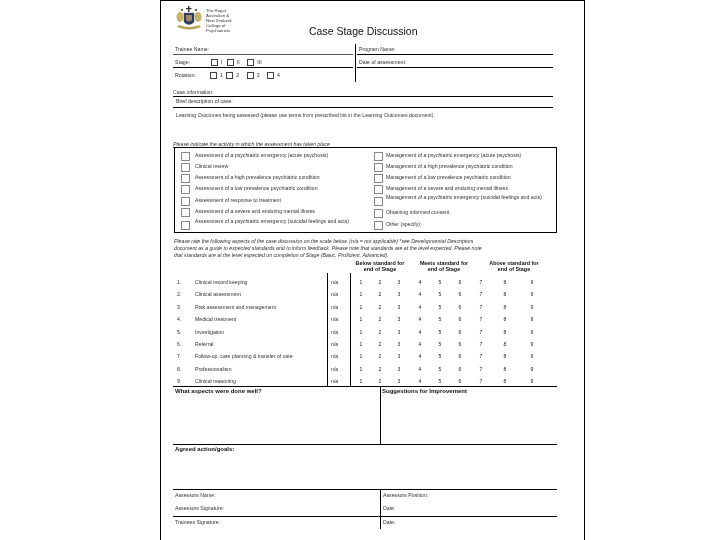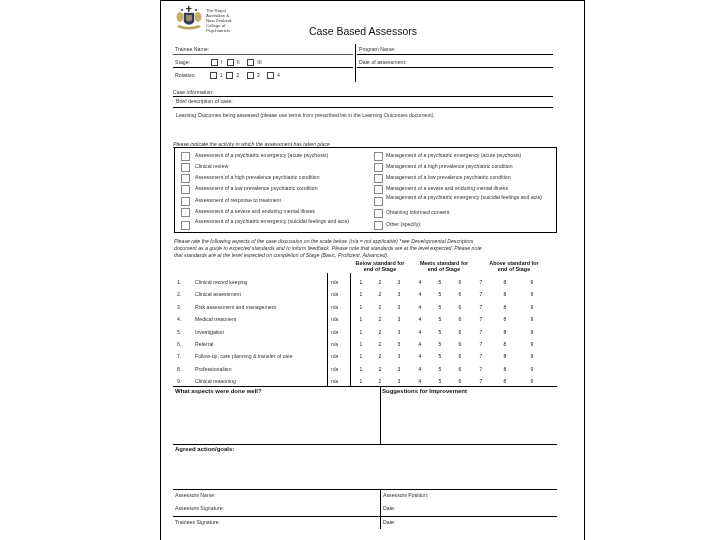--- a/index.html
+++ b/index.html
@@ -37,21 +37,21 @@
       <circle cx="21" cy="5" r="1" fill="#333"></circle>
     </svg>
   </div>
   <div class="abs logo-text" style="left:45px;top:7px;">
     <div>The Royal</div>
     <div>Australian &amp;</div>
     <div>New Zealand</div>
     <div>College of</div>
     <div>Psychiatrists</div>
   </div>
-  <div class="abs title" style="left:148px;top:24px;">Case Based Assessors</div>
+  <div class="abs title" style="left:148px;top:24px;">Case Stage Discussion</div>
 
   <div class="abs t" style="left:14px;top:46px;">Trainee Name:</div>
   <div class="abs t" style="left:198px;top:46px;">Program Name:</div>
   <div class="hthin" style="left:12px;top:53px;width:180px;"></div>
   <div class="abs t" style="left:14px;top:59px;">Stage:</div>
   <div class="abs t" style="left:50px;top:58px;">
     <span class="cb"></span><span style="margin-right:3px;">I</span>
     <span class="cb"></span><span style="margin-right:6px;">II</span>
     <span class="cb"></span><span>III</span>
   </div>

